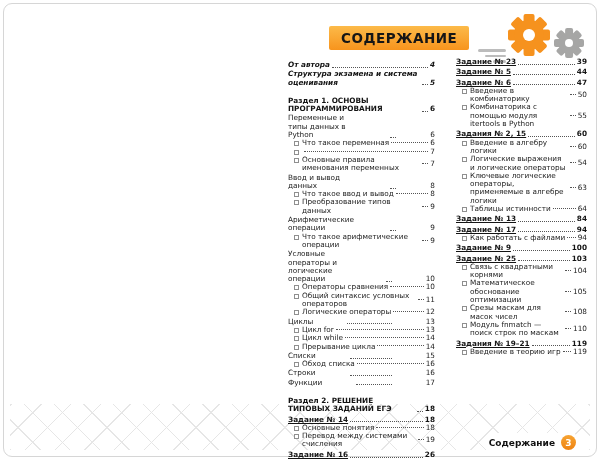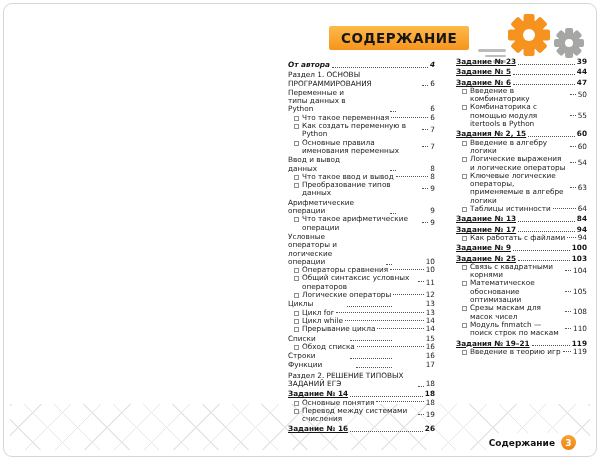--- a/index.html
+++ b/index.html
@@ -44,21 +44,21 @@
   .speed-lines i:nth-child(3){width:13px;}
   
   .col{position:absolute;z-index:1;font-size:7.3px;line-height:8.3px;color:#222;}
   .col.left{left:288px;top:60px;width:147px;}
   .col.right{left:456px;top:56px;width:131px;}
   .entry{display:flex;align-items:flex-end;}
   .entry .txt{flex:0 1 auto;}
   .entry .dots{flex:1 0 6px;min-width:6px;border-bottom:1px dotted #555;margin:0 2px 1.5px 2px;}
   .entry .pg{flex:0 0 auto;}
   .entry.intro{font-weight:bold;font-style:italic;margin-top:1px;color:#141414;}
-  .entry.section{font-weight:normal;margin-top:2px;color:#141414;}
+  .entry.section{font-weight:bold;margin-top:10px;color:#141414;}
   .entry.top{margin-top:1px;gap:32px;}
   .entry.task{font-weight:bold;margin-top:2px;color:#141414;}
   .entry.task .txt{text-decoration:underline;}
   .entry.sub{padding-left:6px;align-items:center;}
   .entry.sub::before{
     content:"";flex:0 0 auto;align-self:flex-start;
     width:3px;height:3px;border:1px solid #8f8f8f;background:#fff;
     margin:2px 3px 0 0;
   }
   
@@ -105,37 +105,41 @@
       <i></i>
       <i></i>
     </div>
 
   <div class="col left">
       <div class="entry intro">
         <span class="txt">От автора</span>
         <span class="dots"></span>
         <span class="pg">4</span>
       </div>
+      <div class="entry intro">
+        <span class="txt">Структура экзамена и система оценивания</span>
+        <span class="dots"></span>
+        <span class="pg">5</span>
+      </div>
       <div class="entry section">
         <span class="txt">Раздел 1. ОСНОВЫ ПРОГРАММИРОВАНИЯ</span>
         <span class="dots"></span>
         <span class="pg">6</span>
       </div>
       <div class="entry top">
         <span class="txt">Переменные и типы данных в Python</span>
         <span class="dots"></span>
         <span class="pg">6</span>
       </div>
       <div class="entry sub">
         <span class="txt">Что такое переменная</span>
         <span class="dots"></span>
         <span class="pg">6</span>
       </div>
       <div class="entry sub">
-        <span class="txt">Как создать переменную в Python</span>
         <span class="dots"></span>
         <span class="pg">7</span>
       </div>
       <div class="entry sub">
         <span class="txt">Основные правила именования переменных</span>
         <span class="dots"></span>
         <span class="pg">7</span>
       </div>
       <div class="entry top">
         <span class="txt">Ввод и вывод данных</span>

